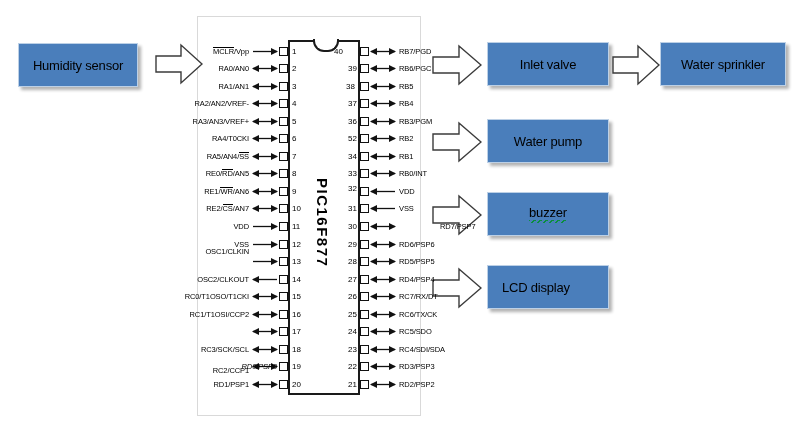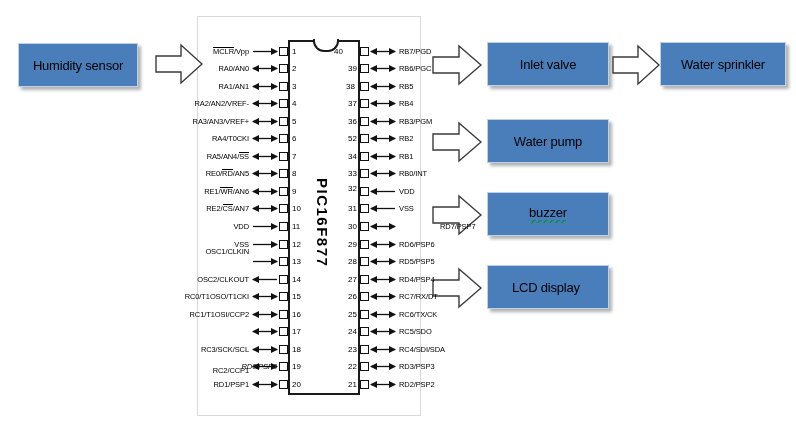--- a/index.html
+++ b/index.html
@@ -15,21 +15,21 @@
     position:absolute;
     background:#4a7ebb;
     border:1px solid #bcd0e6;
     box-shadow:3px 3px 3px rgba(0,0,0,0.30);
     display:flex;align-items:center;justify-content:center;
     color:#000;
     font-size:13px;
     letter-spacing:-0.2px;
     box-sizing:border-box;
   }
-  .box.left-text{justify-content:flex-start;padding-left:24px;}
+  .box.left-text{justify-content:flex-start;padding-left:14px;}
   .box span{display:inline-block;}
   .squiggle{
     background-image:
       repeating-linear-gradient(135deg,
         #0a8f3c 0 1.4px, transparent 1.4px 3px);
     background-repeat:repeat-x;
     background-size:6px 3px;
     background-position:0 100%;
     padding-bottom:3px;
   }

